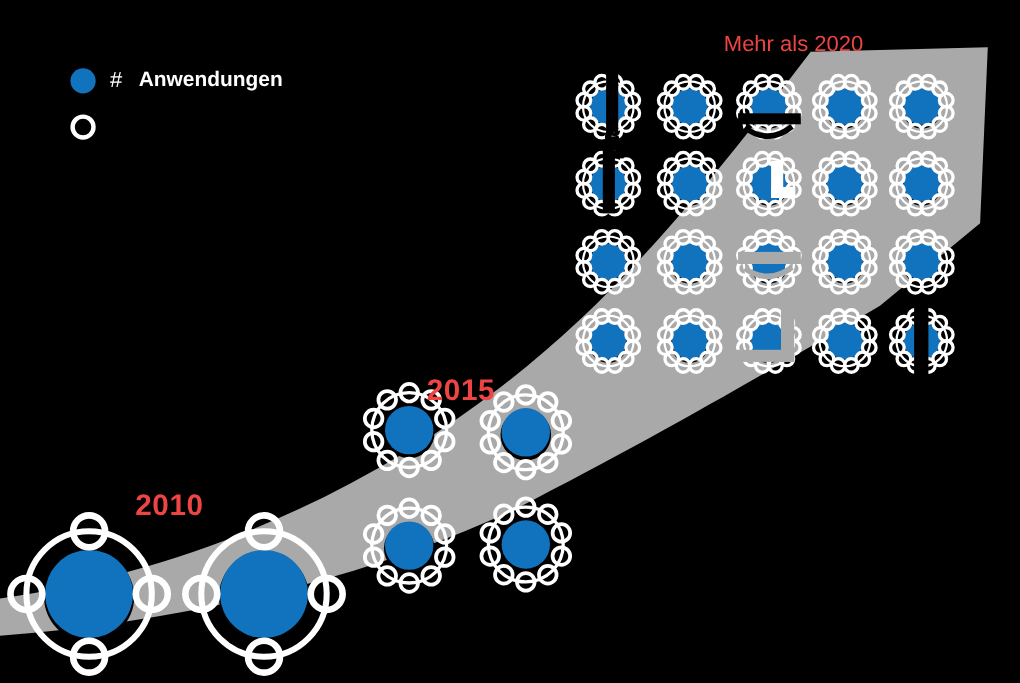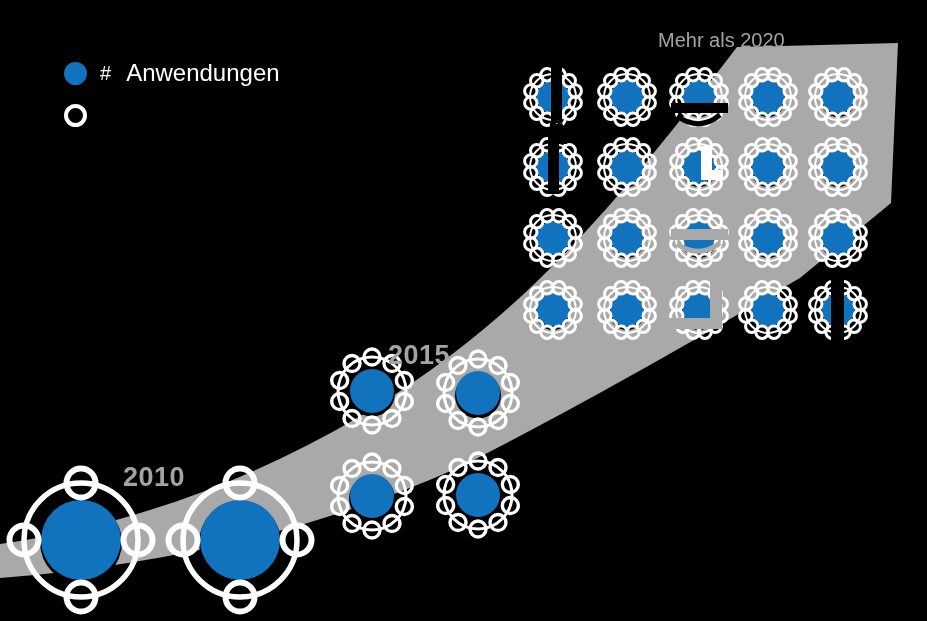--- a/index.html
+++ b/index.html
@@ -4,38 +4,38 @@
 <style>
   html,body{margin:0;padding:0;background:#000;}
   .canvas{
     position:relative;
     width:927px;height:621px;
     background:#000;
     overflow:hidden;
     font-family:"Liberation Sans", sans-serif;
   }
   #diagram{position:absolute;left:0;top:0;}
-  .txt{position:absolute;color:#a3a3a3;white-space:nowrap;}
+  .txt{position:absolute;color:#ef4444;white-space:nowrap;}
   .year-label{font-size:27px;font-weight:bold;letter-spacing:0.5px;}
-  .lbl-2010{left:123px;top:444px;margin-top:18px;}
+  .lbl-2010{left:123px;top:444px;}
   .lbl-2015{left:388px;top:312px;margin-top:28px;}
   .lbl-2020{left:658px;top:29px;font-size:20px;font-weight:400;}
   .legend{position:absolute;left:64px;top:60px;}
   .legend-row{display:flex;align-items:center;height:26px;margin-bottom:16px;}
   .legend-dot{
     width:23px;height:23px;border-radius:50%;
     background:#1173BD;flex:0 0 auto;
   }
   .legend-ring{
     width:15px;height:15px;border-radius:50%;
     border:4.5px solid #fff;background:transparent;flex:0 0 auto;
     margin-left:0px;
   }
   .legend-hash{font-size:20px;color:#fff;margin-left:13px;font-weight:400;}
-  .legend-text{font-size:24px;color:#fff;margin-left:15px;font-weight:400;}
+  .legend-text{font-size:19px;color:#fff;margin-left:15px;font-weight:700;}
 </style>
 </head>
 <body>
 
 <div class="canvas">
 
   <svg id="diagram" width="927" height="621" viewBox="0 0 927 621">
       <path d="M 0 544 C 170 520 330 448 455 352 C 560 272 645 168 737 47 L 898 43 L 891 203 L 800 278 C 720 325 610 390 470 462 C 330 528 160 566 0 578 Z" fill="#A9A9A9"></path>
       <g>
         <circle cx="81" cy="540" r="57" fill="none" stroke="#FFFFFF" stroke-width="5.5"></circle>

